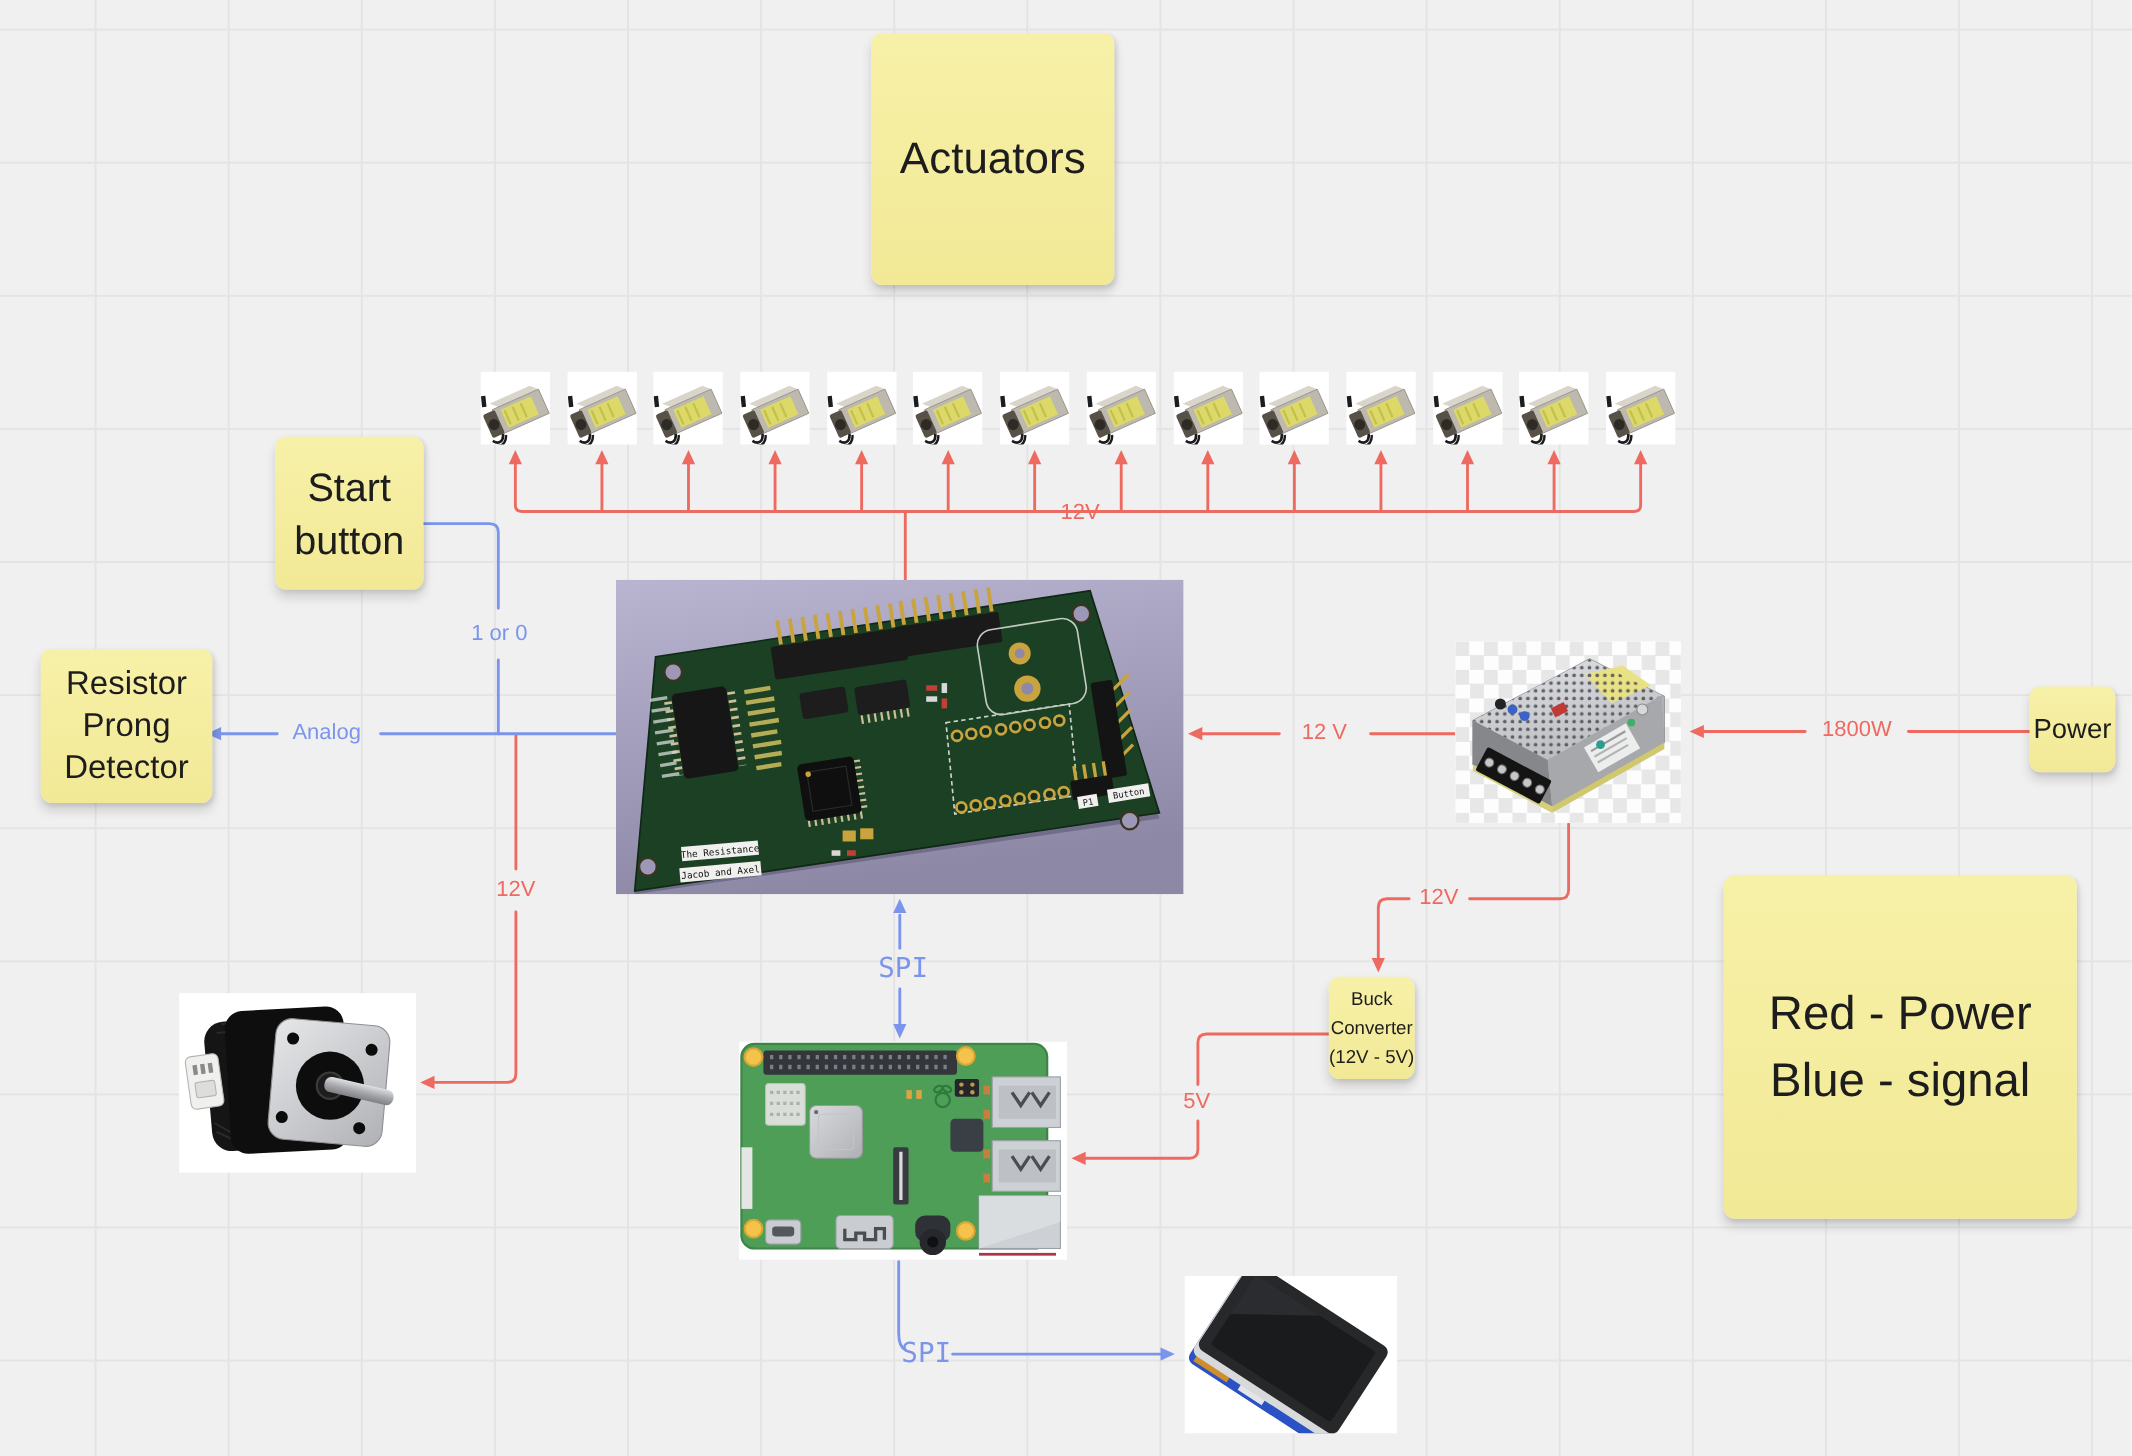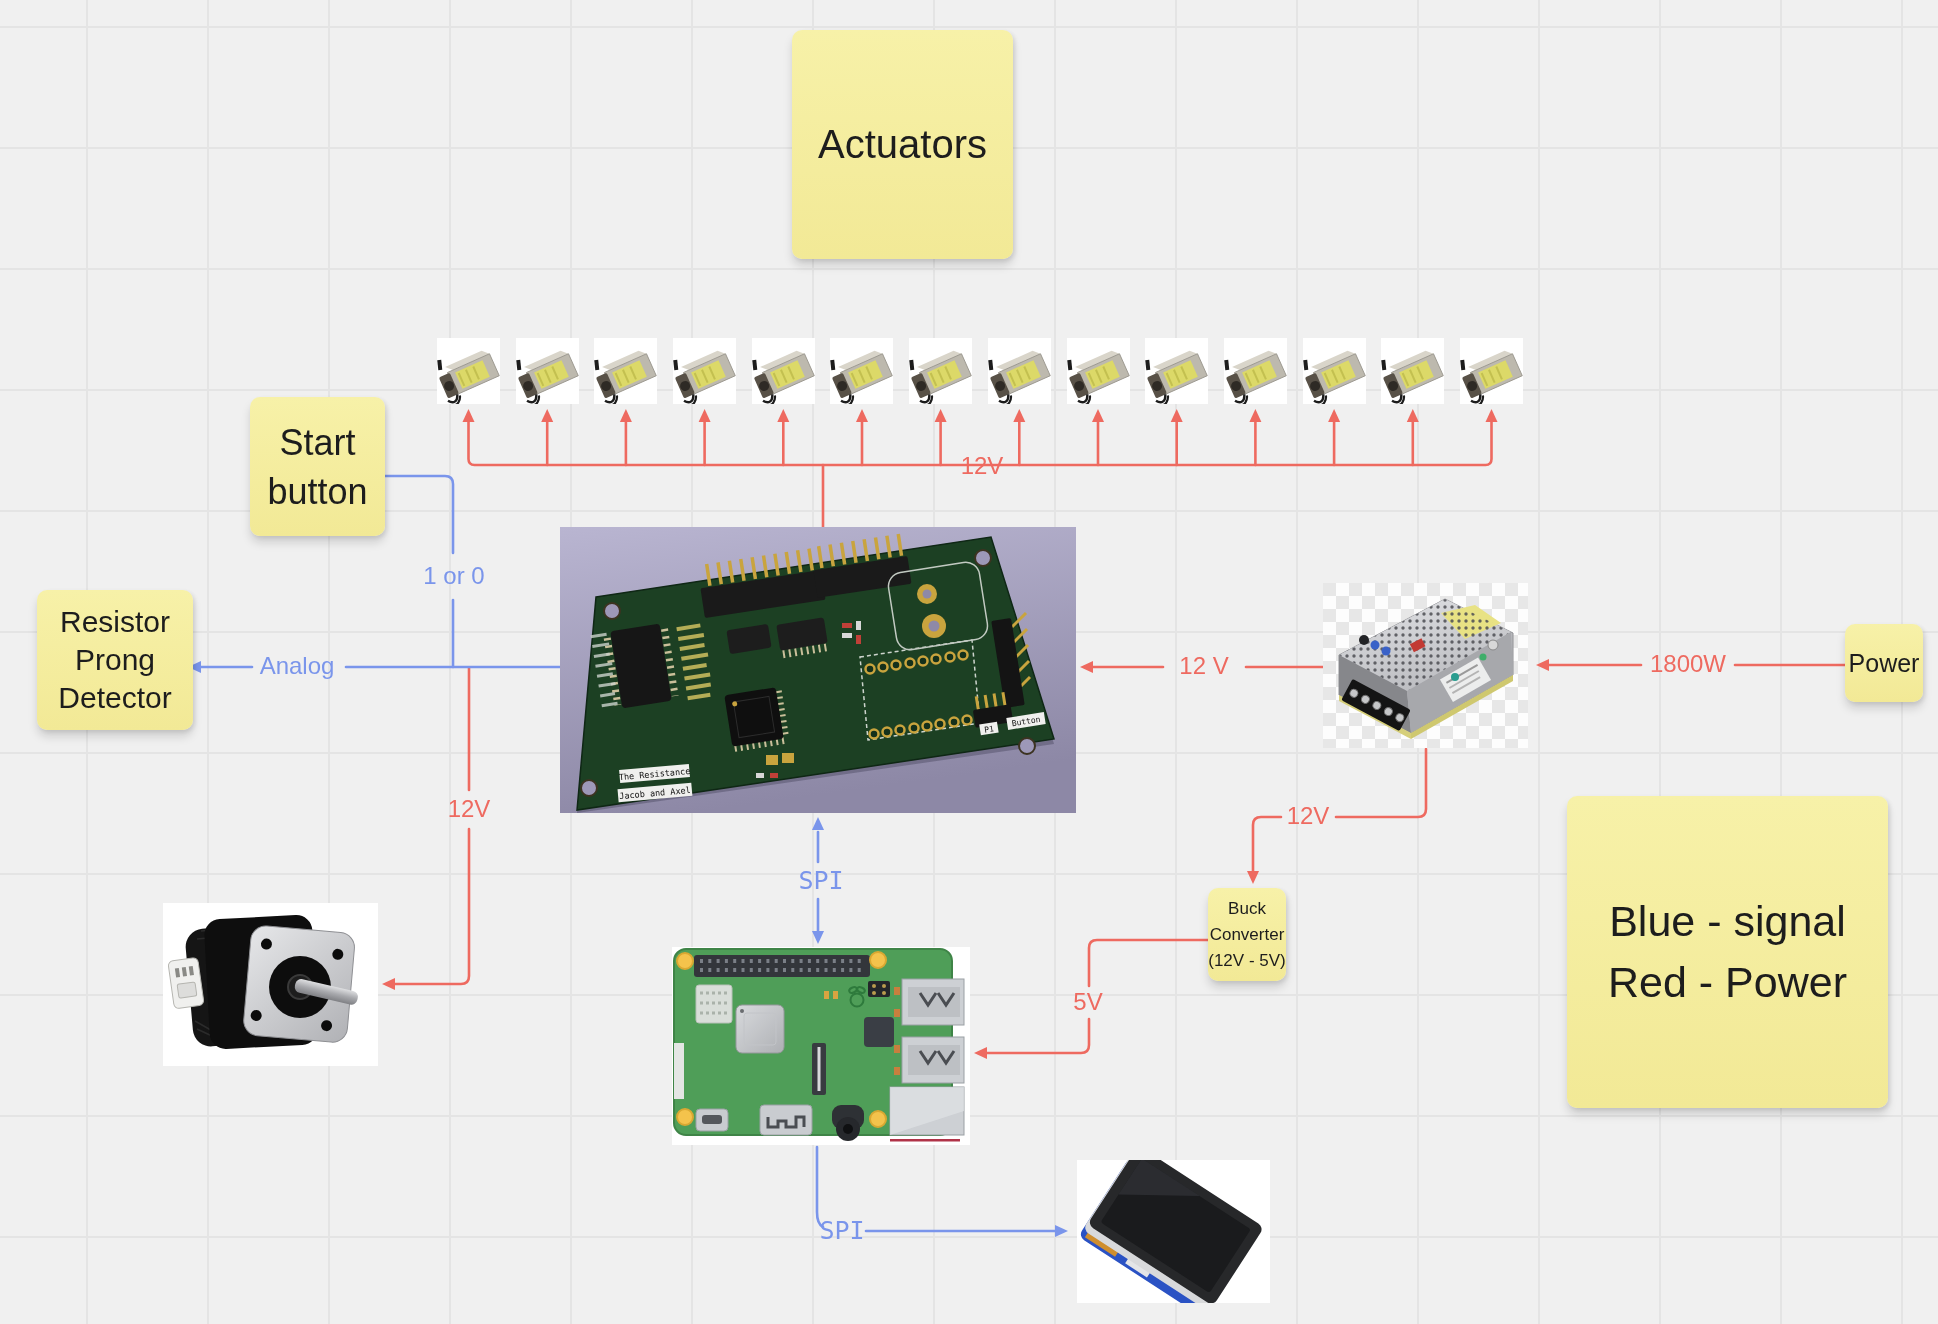--- a/index.html
+++ b/index.html
@@ -37,21 +37,21 @@
   .sol-tile{width:63px;height:66px;background:#fff;}
   .sol-tile svg{display:block;width:100%;height:100%;}
 
   #wires{position:absolute;inset:0;pointer-events:none;}
   #wires path,#wires line{fill:none;stroke-width:2.6;stroke-linecap:round;}
   .wr{stroke:var(--power,#ee6a60);}
   .wb{stroke:var(--signal,#7a95eb);}
   .ar{fill:var(--power,#ee6a60) !important;stroke:none !important;}
   .ab{fill:var(--signal,#7a95eb) !important;stroke:none !important;}
 
-  .wlabel{position:absolute;transform:translate(-50%,-50%);font-size:24px;white-space:nowrap;}
+  .wlabel{position:absolute;transform:translate(-50%,-50%);font-size:20px;white-space:nowrap;}
   .red{color:var(--power,#ee6a60);}
   .blue{color:var(--signal,#7a95eb);}
   .mono{font-family:"DejaVu Sans Mono",monospace;font-size:25px;}
 </style>
 </head>
 <body>
 
 <div id="canvas">
 
   <svg id="wires" viewBox="0 0 1938 1324">
@@ -164,22 +164,22 @@
     <span>Power</span>
   </div>
 
   <div class="sticky" id="sticky-buck">
     <span>Buck</span>
     <span>Converter</span>
     <span>(12V - 5V)</span>
   </div>
 
   <div class="sticky" id="sticky-legend">
+    <span>Red - Power</span>
     <span>Blue - signal</span>
-    <span>Red - Power</span>
   </div>
 
   <span class="wlabel red" style="left:982px;top:466px;">12V</span>
   <span class="wlabel red" style="left:1204px;top:666px;">12 V</span>
   <span class="wlabel red" style="left:1688px;top:664px;">1800W</span>
   <span class="wlabel red" style="left:1308px;top:816px;">12V</span>
   <span class="wlabel red" style="left:1088px;top:1002px;">5V</span>
   <span class="wlabel red" style="left:469px;top:809px;">12V</span>
   <span class="wlabel blue" style="left:454px;top:576px;">1 or 0</span>
   <span class="wlabel blue" style="left:297px;top:666px;">Analog</span>

